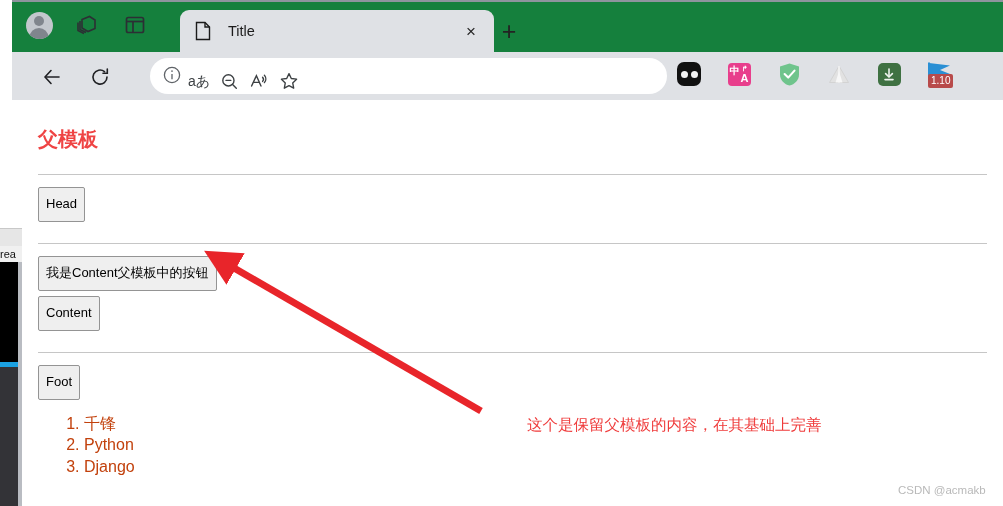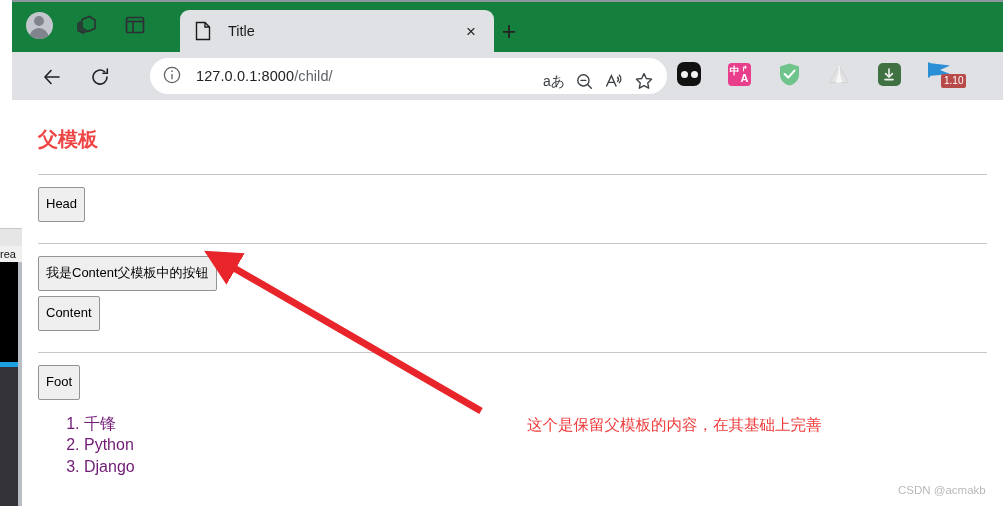--- a/index.html
+++ b/index.html
@@ -140,21 +140,21 @@
                color: #ffffff; font-size: 9px; font-weight: bold; line-height: 1;
                position: relative; }
   .ext-trans .cn { position: absolute; left: 2px; top: 3px; font-size: 10px; }
   .ext-trans .en { position: absolute; right: 2px; bottom: 2px; font-size: 11px; }
   .ext-trans .ar { position: absolute; right: 3px; top: 2px; font-size: 7px; }
 
   .ext-dl { width: 23px; height: 23px; border-radius: 5px; background: #3f7142;
             display: flex; align-items: center; justify-content: center; }
 
   .ext-badge {
-    position: absolute; left: 16px; top: 14px;
+    position: absolute; left: 3px; top: 14px;
     background: #b84a4a; color: #ffffff;
     font-size: 10px; line-height: 1;
     padding: 2px 3px; border-radius: 2px;
     font-family: "Liberation Sans", sans-serif;
   }
 
   
   .content {
     position: absolute; left: 10px; top: 100px;
     width: 981px; height: 406px;
@@ -182,21 +182,21 @@
     border: 1px solid #949494;
     border-radius: 2px;
     padding: 8px 7px;
     line-height: 1.3;
     cursor: pointer;
     display: inline-block;
   }
   ol.plist {
     margin: 14px 0 0 0;
     padding-left: 46px;
-    font-size: 16px; color: #701a75; line-height: 1.3;
+    font-size: 16px; color: #c2410c; line-height: 1.3;
   }
   ol.plist li { margin-bottom: 1px; }
 
   .annotation {
     position: absolute;
     left: 527px; top: 415px;
     font-size: 15.5px;
     color: #ef3b3b;
     white-space: nowrap;
     font-family: "Liberation Sans", sans-serif;
@@ -277,23 +277,20 @@
     </div>
 
     <div class="urlbar">
       <span class="url-info">
         <svg width="20" height="20" viewBox="0 0 20 20" fill="none" stroke="#5f6368" stroke-width="1.3">
           <circle cx="10" cy="10" r="7.6"></circle>
           <line x1="10" y1="9" x2="10" y2="14.2"></line>
           <circle cx="10" cy="6.1" r="0.85" fill="#5f6368" stroke="none"></circle>
         </svg>
       </span>
-      <span class="url-text">
-        <span class="host">127.0.0.1:8000</span><span>/child/</span>
-      </span>
       <span class="url-act" style="font-size:14px;">
         <span>aあ</span>
       </span>
       <span class="url-act">
         <svg width="19" height="19" viewBox="0 0 19 19" fill="none" stroke="#3c4043" stroke-width="1.4" stroke-linecap="round">
           <circle cx="8.4" cy="8.4" r="5.6"></circle>
           <line x1="6" y1="8.4" x2="10.8" y2="8.4"></line>
           <line x1="12.6" y1="12.6" x2="16.3" y2="16.3"></line>
         </svg>
       </span>

